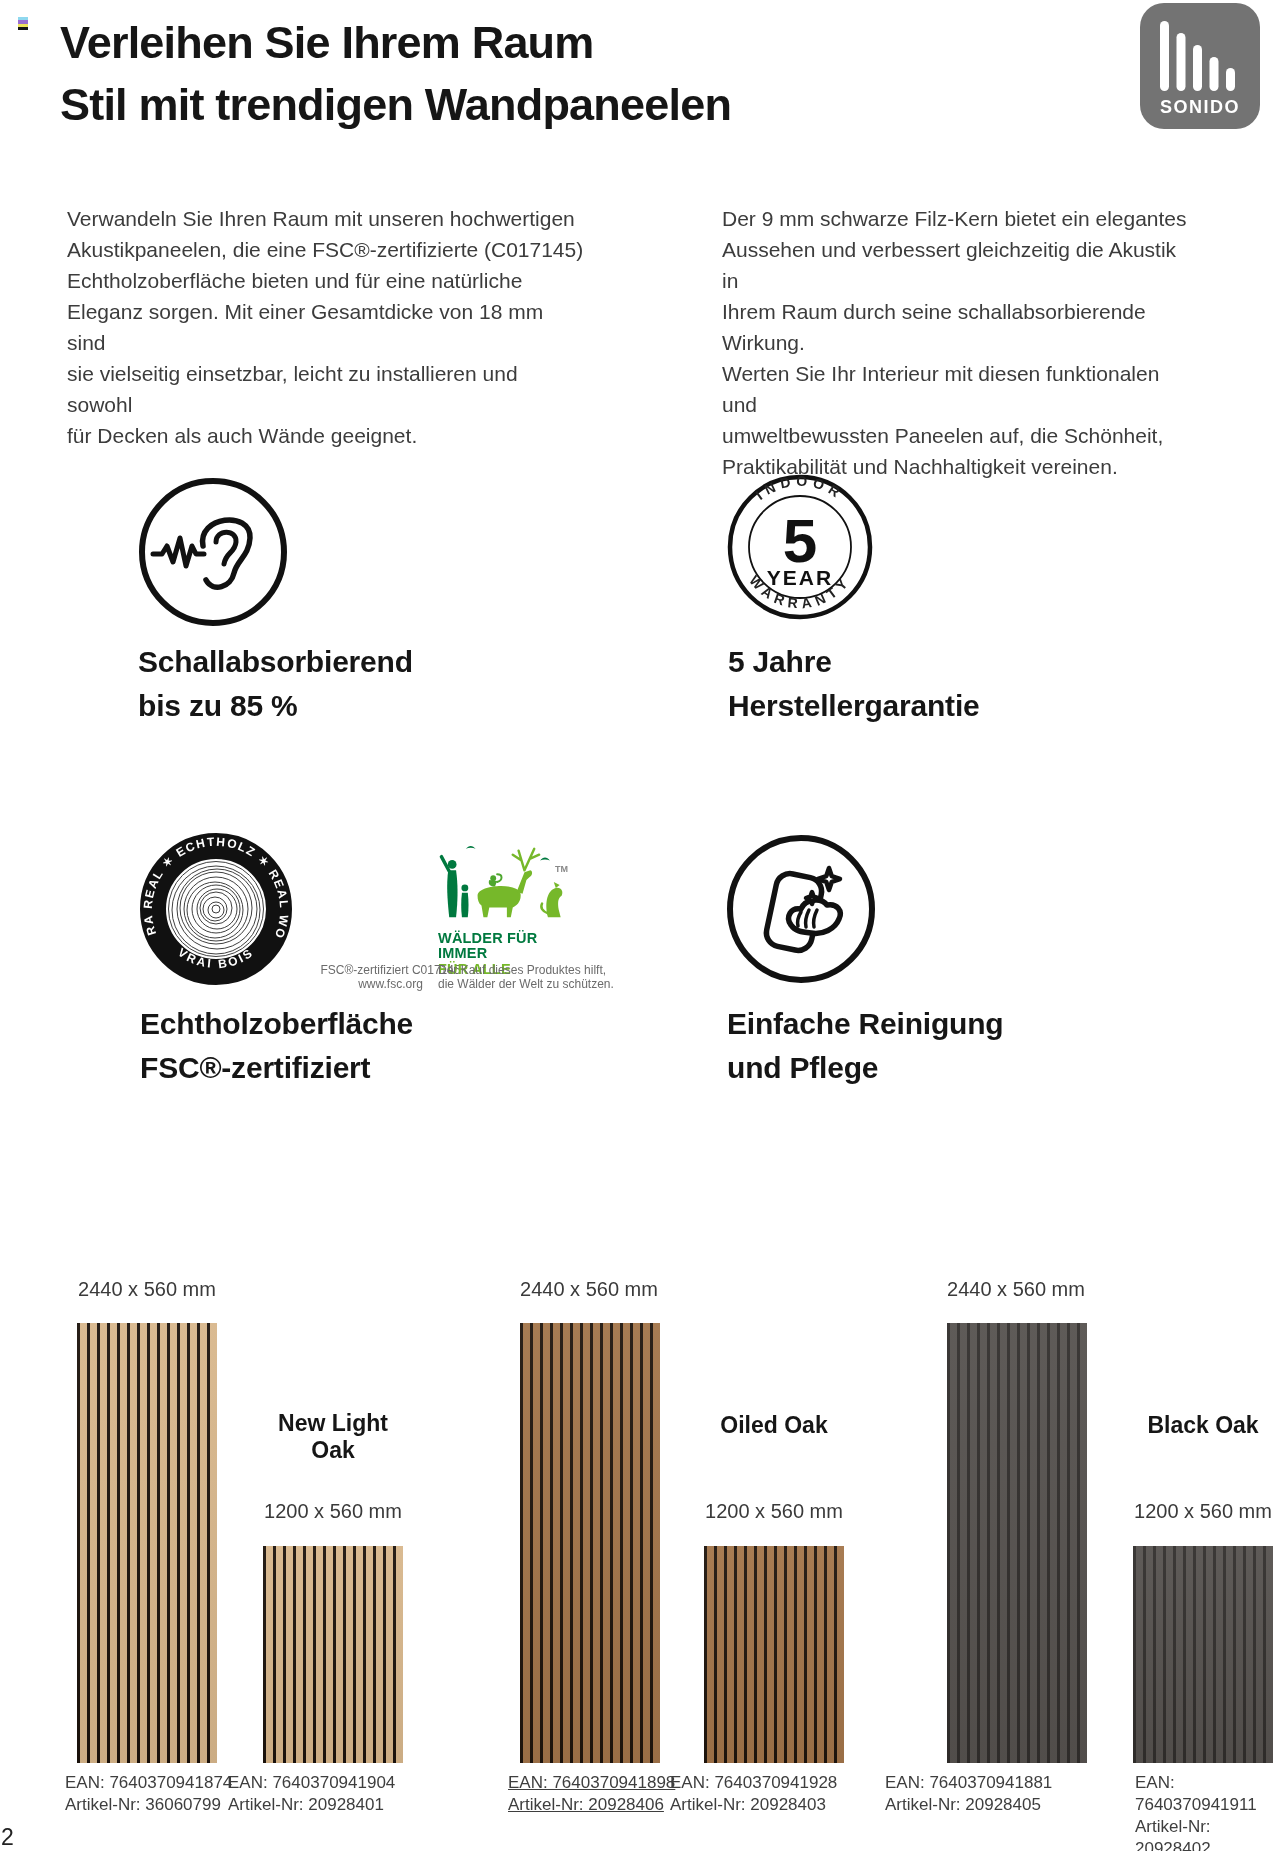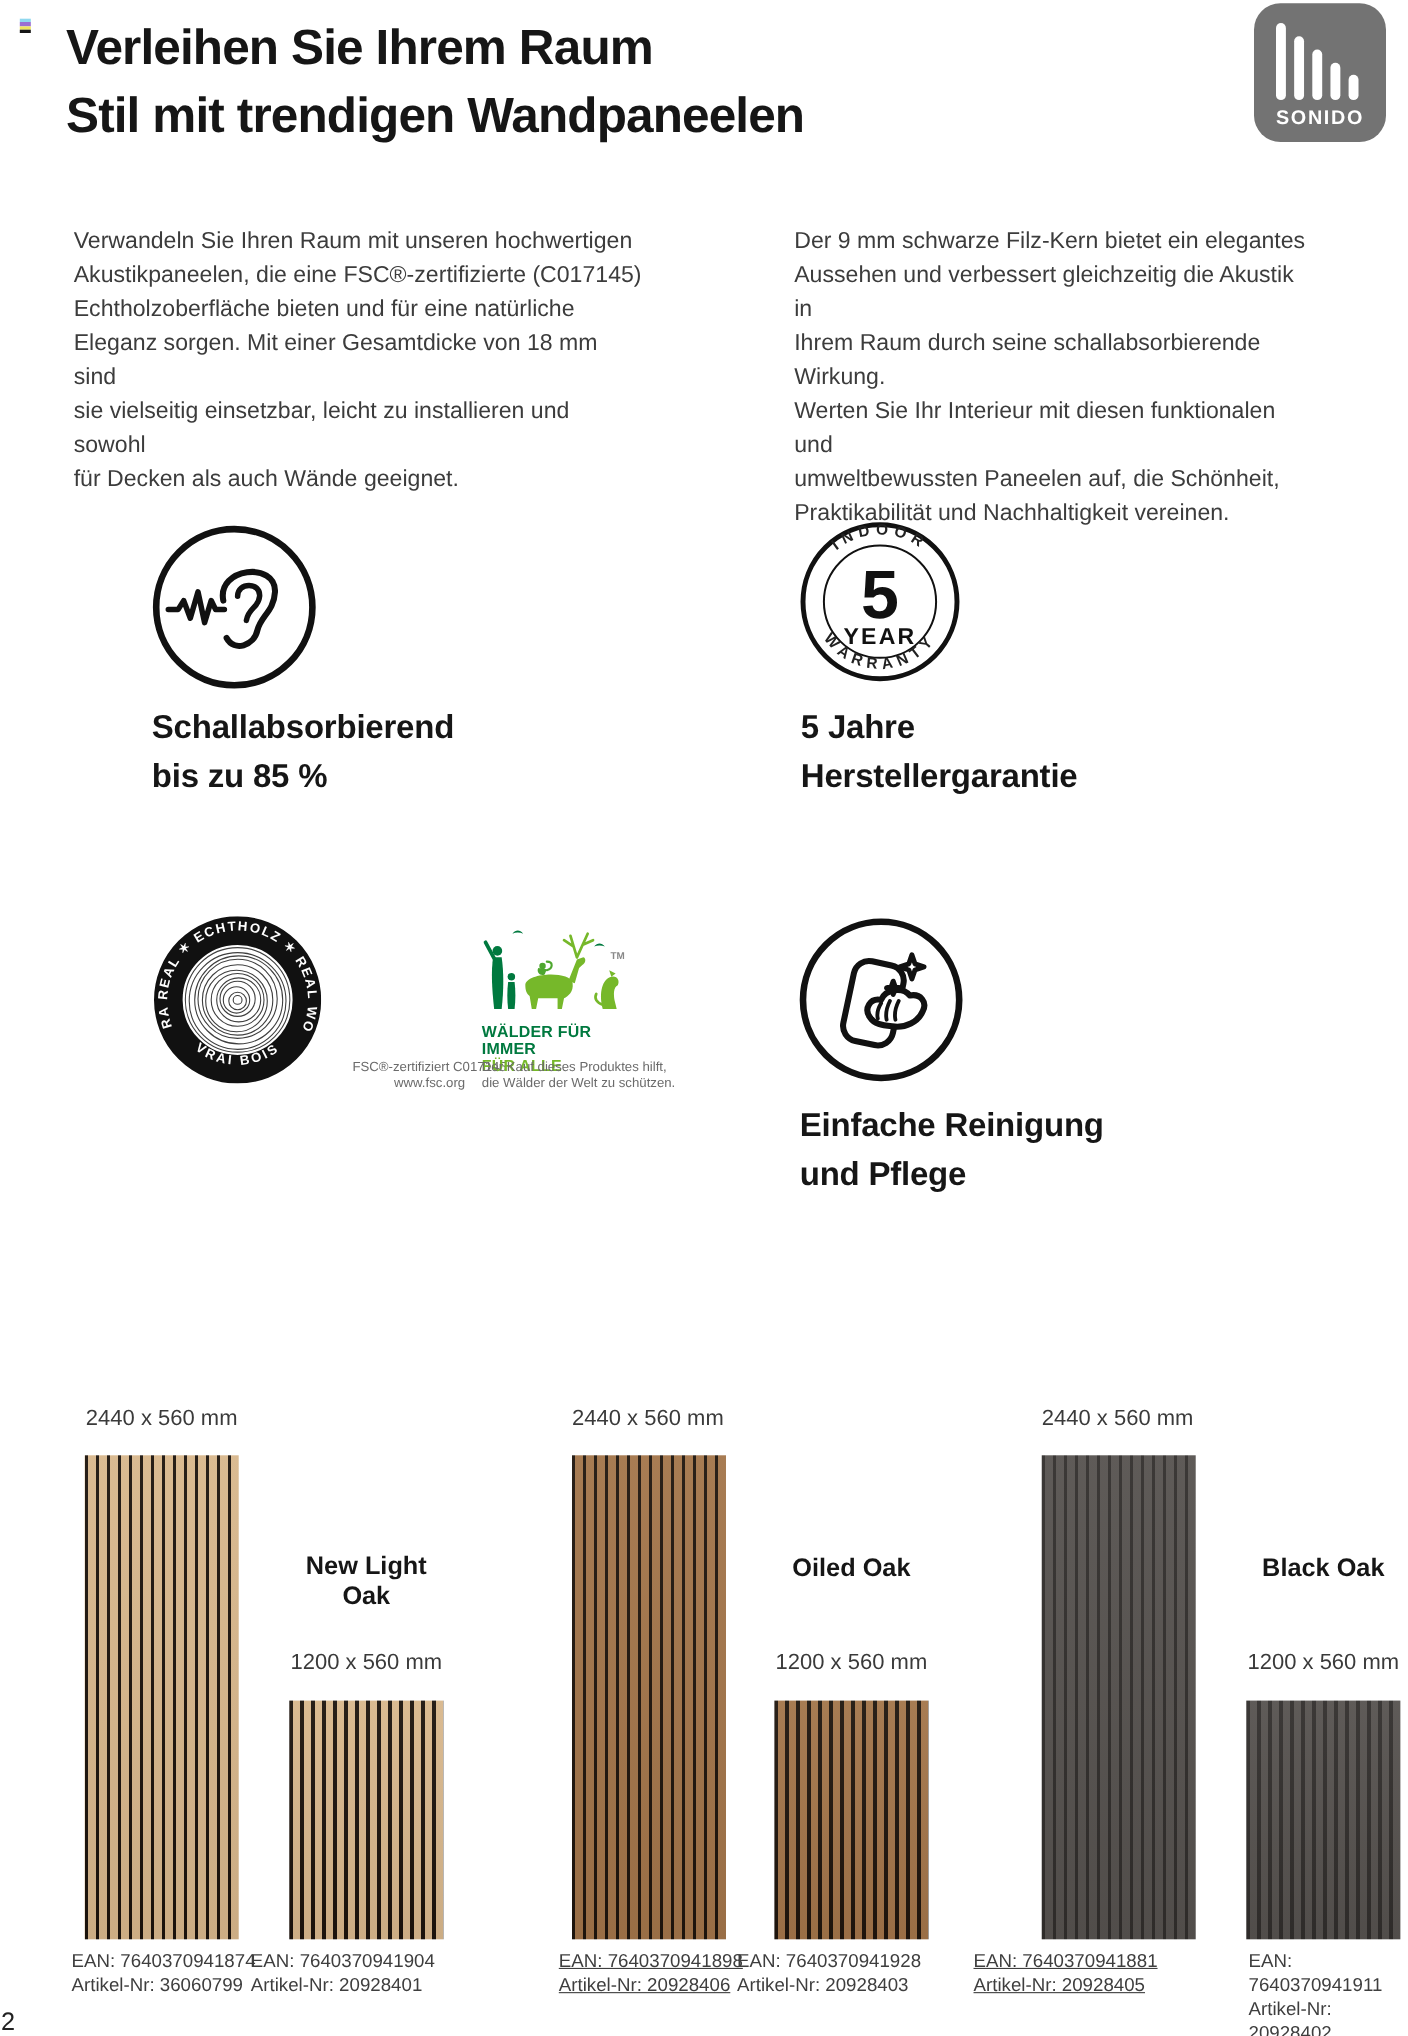--- a/index.html
+++ b/index.html
@@ -176,20 +176,22 @@
         <path d="M60,42 C66,40 66,34 60,34" stroke="#4ea72e" stroke-width="2" fill="none" stroke-linecap="round"></path>
       </g>
     </svg>
     <div class="forest-title">WÄLDER FÜR IMMER</div>
     <div class="forest-sub">FÜR ALLE</div>
   </div>
   <div class="forest-tm">TM</div>
   <div class="cert-note forest-note">Der Kauf dieses Produktes hilft,
 die Wälder der Welt zu schützen.</div>
 
+  <p class="caption" style="left:140px;top:1002px;">Echtholzoberfläche
+FSC®-zertifiziert</p>
 
   <svg class="feat-icon" style="left:725px;top:833px;" width="152" height="152" viewBox="0 0 152 152">
     <circle cx="76" cy="76" r="71" fill="none" stroke="#111" stroke-width="6"></circle>
     <rect x="46" y="42" width="46" height="74" rx="14" transform="rotate(12 69 79)" fill="#fff" stroke="#111" stroke-width="5.5"></rect>
     <path d="M66,92 C60,84 66,74 76,76 C80,66 96,64 102,72 C112,70 118,78 114,86 C110,96 98,102 86,100 C76,99 70,98 66,92 Z" fill="#fff" stroke="#111" stroke-width="5.5" stroke-linejoin="round"></path>
     <path d="M76,79 C73,84 72,89 73,93 M84,77 C81,83 80,89 81,94 M92,77 C89,83 88,89 89,94" fill="none" stroke="#111" stroke-width="3.5" stroke-linecap="round"></path>
     <g fill="#fff" stroke="#111" stroke-width="4.5" stroke-linejoin="round">
       <path d="M104,35 L106.8,43.2 L115,46 L106.8,48.8 L104,57 L101.2,48.8 L93,46 L101.2,43.2 Z"></path>
       <path d="M87,59 L88.6,63.4 L93,65 L88.6,66.6 L87,71 L85.4,66.6 L81,65 L85.4,63.4 Z"></path>
     </g>
@@ -219,17 +221,17 @@
   <div class="panel large" style="left: 947px; --slat: #56524f; --gap: #312e2c;"></div>
   <div class="product-name" style="left:1203px;top:1412px;">Black Oak</div>
   <div class="dim-label" style="left:1203px;top:1500px;"><span>1200 x 560 mm</span><br>
        <span>x 1 = 0,672 m²</span></div>
   <div class="panel small" style="left: 1133px; --slat: #56524f; --gap: #312e2c;"></div>
 
   <div class="ean-block" style="left:65px;"><span>EAN: 7640370941874</span><br><span>Artikel-Nr: 36060799</span></div>
   <div class="ean-block" style="left:228px;"><span>EAN: 7640370941904</span><br><span>Artikel-Nr: 20928401</span></div>
   <div class="ean-block" style="left:508px;text-decoration:underline;"><span>EAN: 7640370941898</span><br><span>Artikel-Nr: 20928406</span></div>
   <div class="ean-block" style="left:670px;"><span>EAN: 7640370941928</span><br><span>Artikel-Nr: 20928403</span></div>
-  <div class="ean-block" style="left:885px;text-decoration:underline;"><span>EAN: 7640370941881</span><br><span>Artikel-Nr: 20928405</span></div>
+  <div class="ean-block" style="left:885px;"><span>EAN: 7640370941881</span><br><span>Artikel-Nr: 20928405</span></div>
   <div class="ean-block" style="left:1135px;"><span>EAN: 7640370941911</span><br><span>Artikel-Nr: 20928402</span></div>
 
   <div class="page-number">2</div>
 </div>
 
 </body></html>

